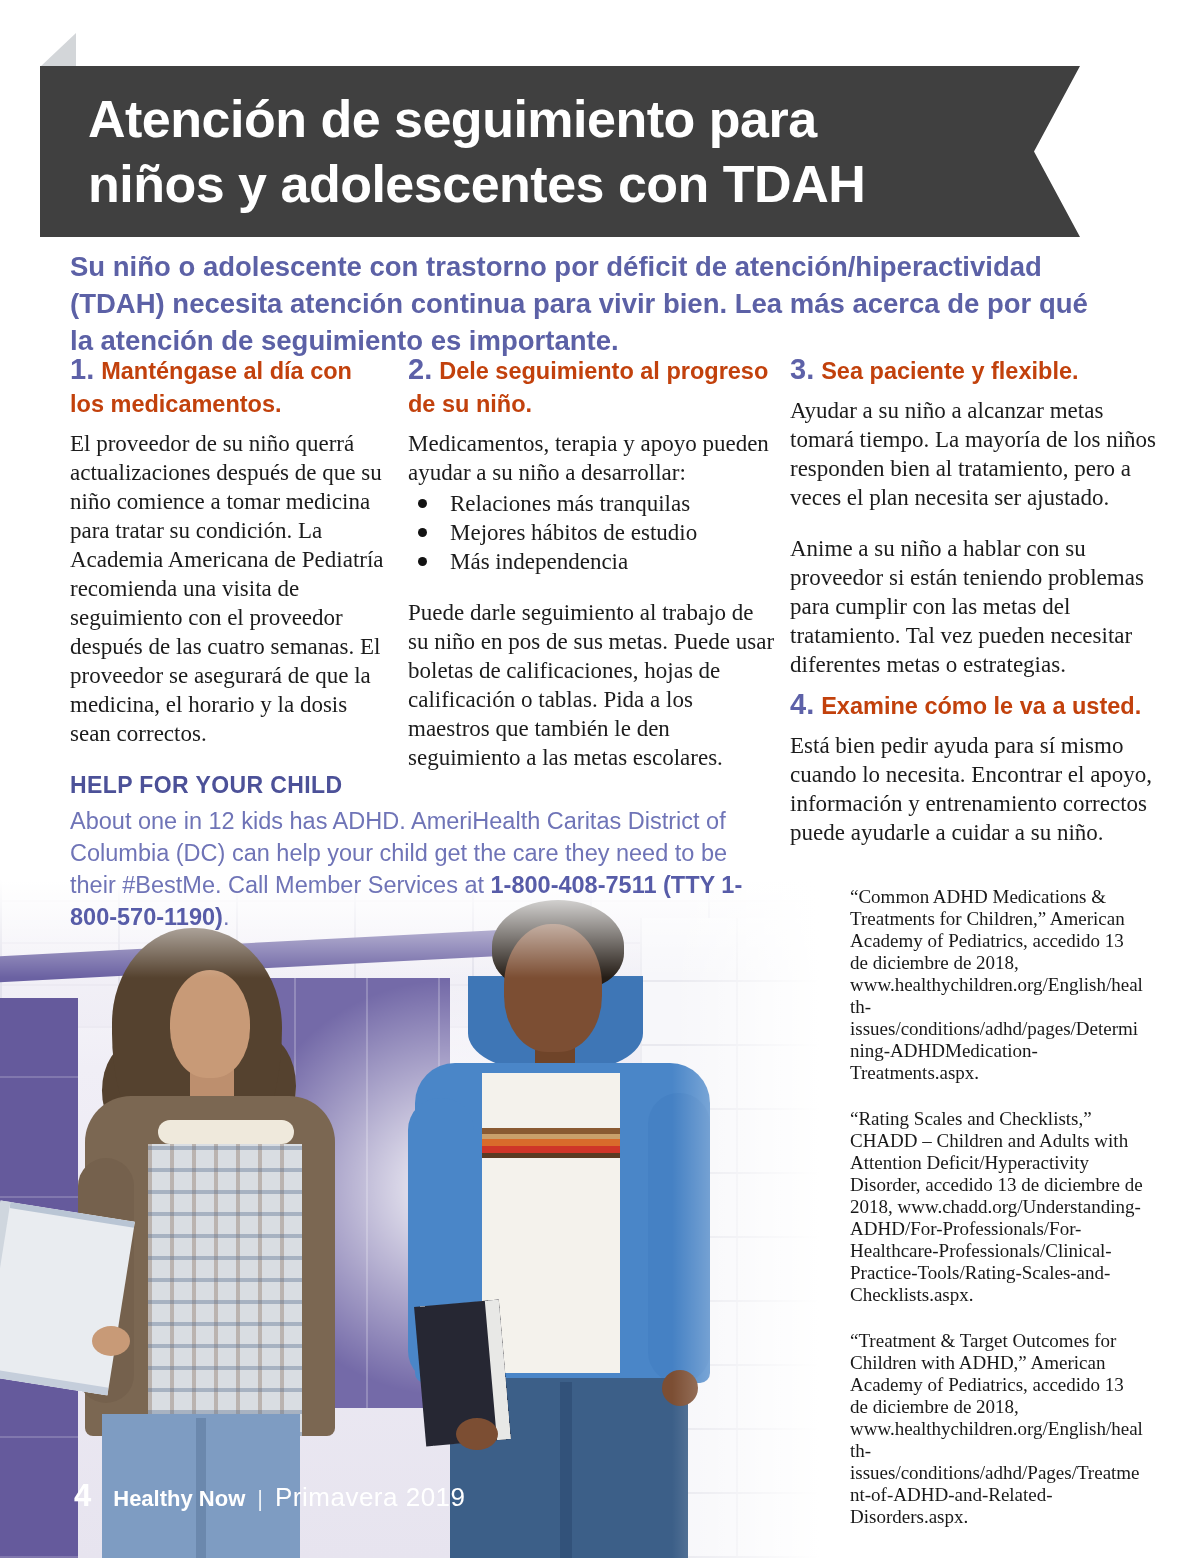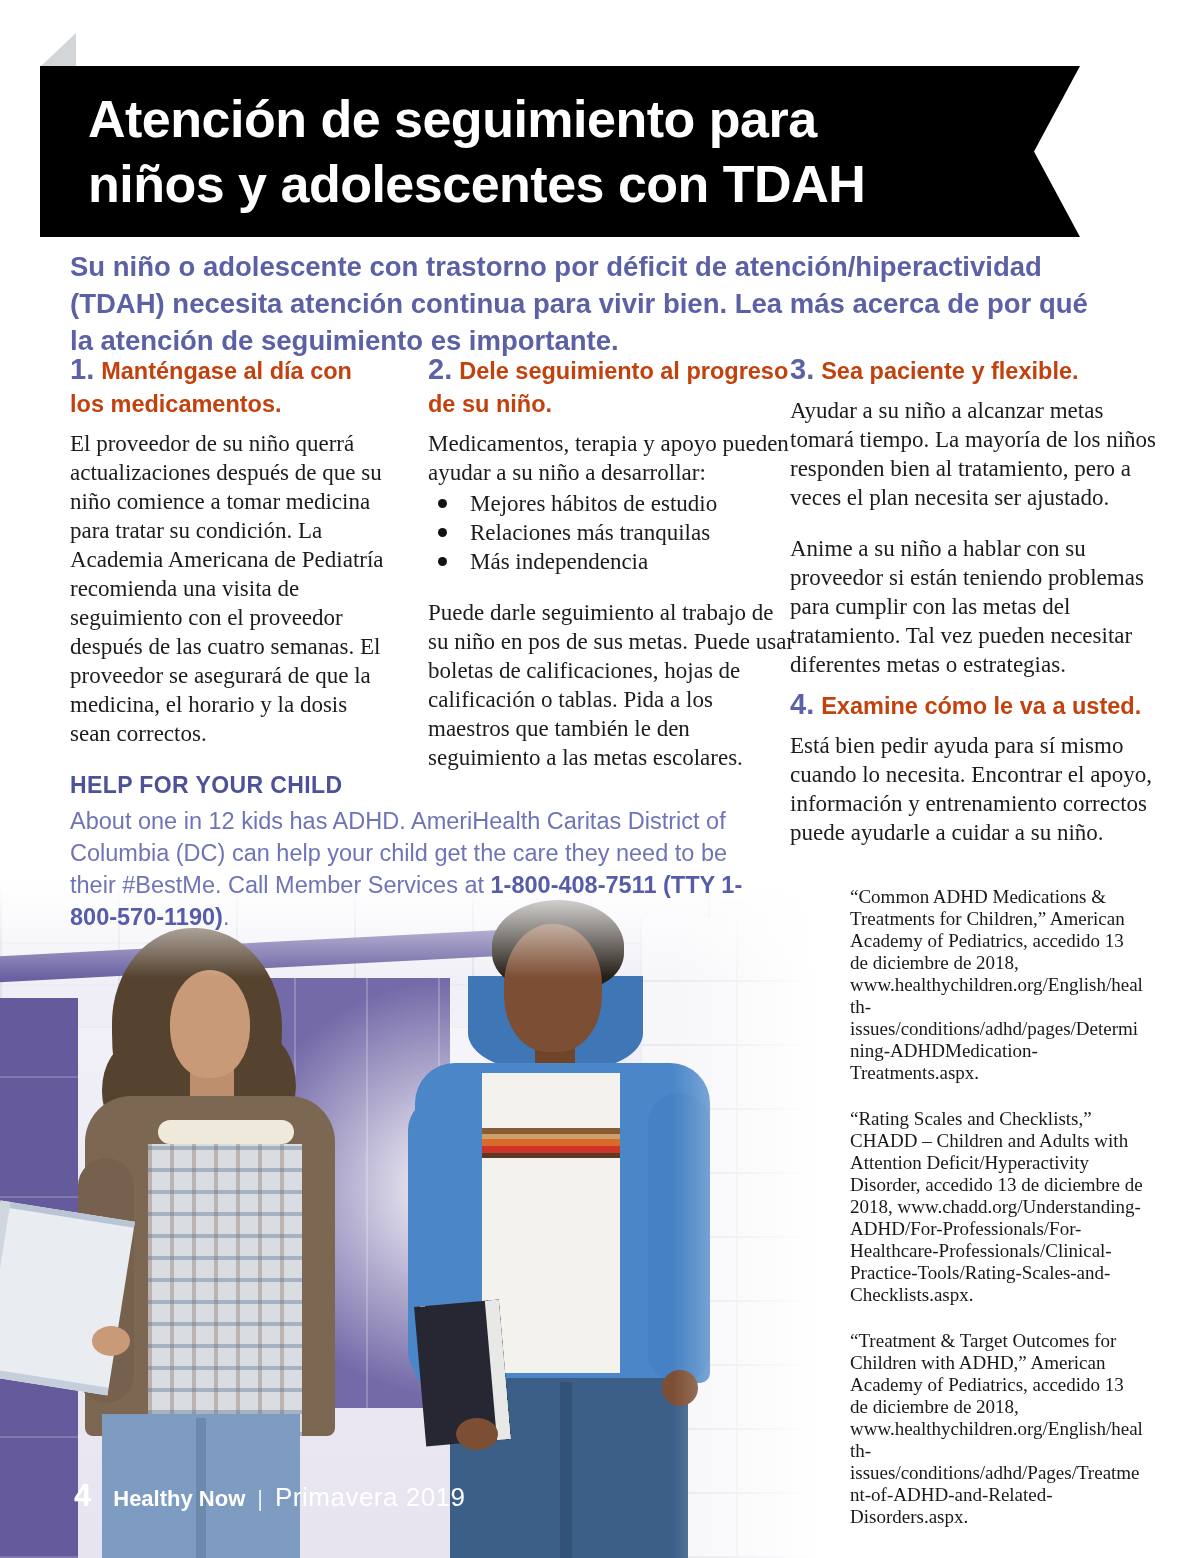--- a/index.html
+++ b/index.html
@@ -8,37 +8,37 @@
     font-family:"Liberation Sans",sans-serif;overflow:hidden;
   }
 
   
   .corner-fold{
     position:absolute;left:40px;top:33px;width:36px;height:34px;
     background:#d3d6d9;clip-path:polygon(100% 0,100% 100%,0 100%);
   }
   .banner{
     position:absolute;left:40px;top:66px;width:1040px;height:171px;
-    background:#000000;
+    background:#404040;
     clip-path:polygon(0 0,100% 0,calc(100% - 46px) 50%,100% 100%,0 100%);
     display:flex;flex-direction:column;justify-content:center;
     padding-left:48px;box-sizing:border-box;
   }
   .banner-line{color:#ffffff;font-weight:bold;font-size:52px;line-height:65px;letter-spacing:-0.5px;}
 
   
   .intro{
     position:absolute;left:70px;top:248px;width:1040px;
     color:#5c61a6;font-size:27.5px;line-height:37px;font-weight:600;
   }
 
   
   .col{position:absolute;top:354px;}
   .col1{left:70px;width:322px;}
-  .col2{left:428px;width:368px;}
+  .col2{left:408px;width:368px;}
   .col3{left:790px;width:368px;}
   .tip-heading{line-height:30px;margin-bottom:7px;}
   .tip-num{font-size:29px;font-weight:bold;color:#5d61a8;margin-right:7px;}
   .tip-title{font-size:23.5px;font-weight:bold;color:#c2410c;}
   .tip-body{font-family:"Liberation Serif","DejaVu Serif",serif;font-size:23px;line-height:29px;color:#1c1c1c;}
   .tip-body + .tip-body{margin-top:22px;}
   .bullets{margin-top:2px;}
   .bullet-row{display:flex;align-items:flex-start;}
   .dot{flex:none;width:9px;height:9px;border-radius:50%;background:#121212;margin:10px 23px 0 10px;}
   .after-para{margin-top:22px;}
@@ -150,25 +150,25 @@
 </div>
 
 <div class="col col2">
   <div class="tip-heading">
     <span class="tip-num">2.</span><span class="tip-title">Dele seguimiento al progreso de su niño.</span>
   </div>
   <div class="tip-body">Medicamentos, terapia y apoyo pueden ayudar a su niño a desarrollar:</div>
   <div class="bullets">
     <div class="bullet-row">
       <span class="dot"></span>
-      <span class="tip-body">Mejores hábitos de estudio</span>
+      <span class="tip-body">Relaciones más tranquilas</span>
     </div>
     <div class="bullet-row">
       <span class="dot"></span>
-      <span class="tip-body">Relaciones más tranquilas</span>
+      <span class="tip-body">Mejores hábitos de estudio</span>
     </div>
     <div class="bullet-row">
       <span class="dot"></span>
       <span class="tip-body">Más independencia</span>
     </div>
   </div>
   <div class="tip-body after-para">Puede darle seguimiento al trabajo de su niño en pos de sus metas. Puede usar boletas de calificaciones, hojas de calificación o tablas. Pida a los maestros que también le den seguimiento a las metas escolares.</div>
 </div>
 
 <div class="col col3">

